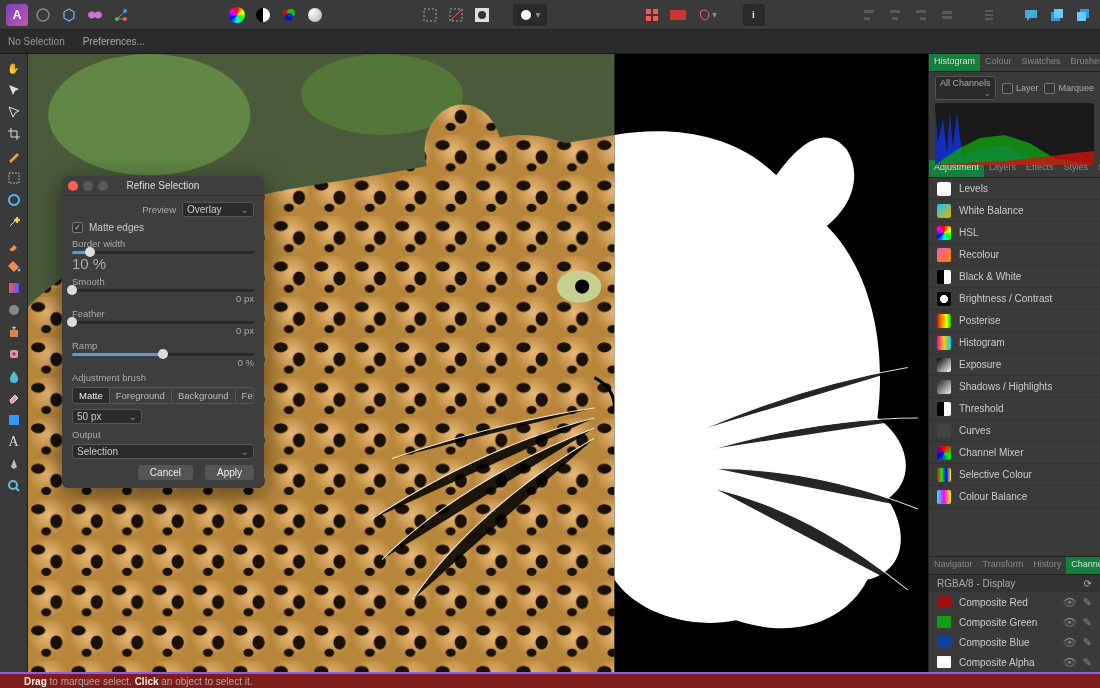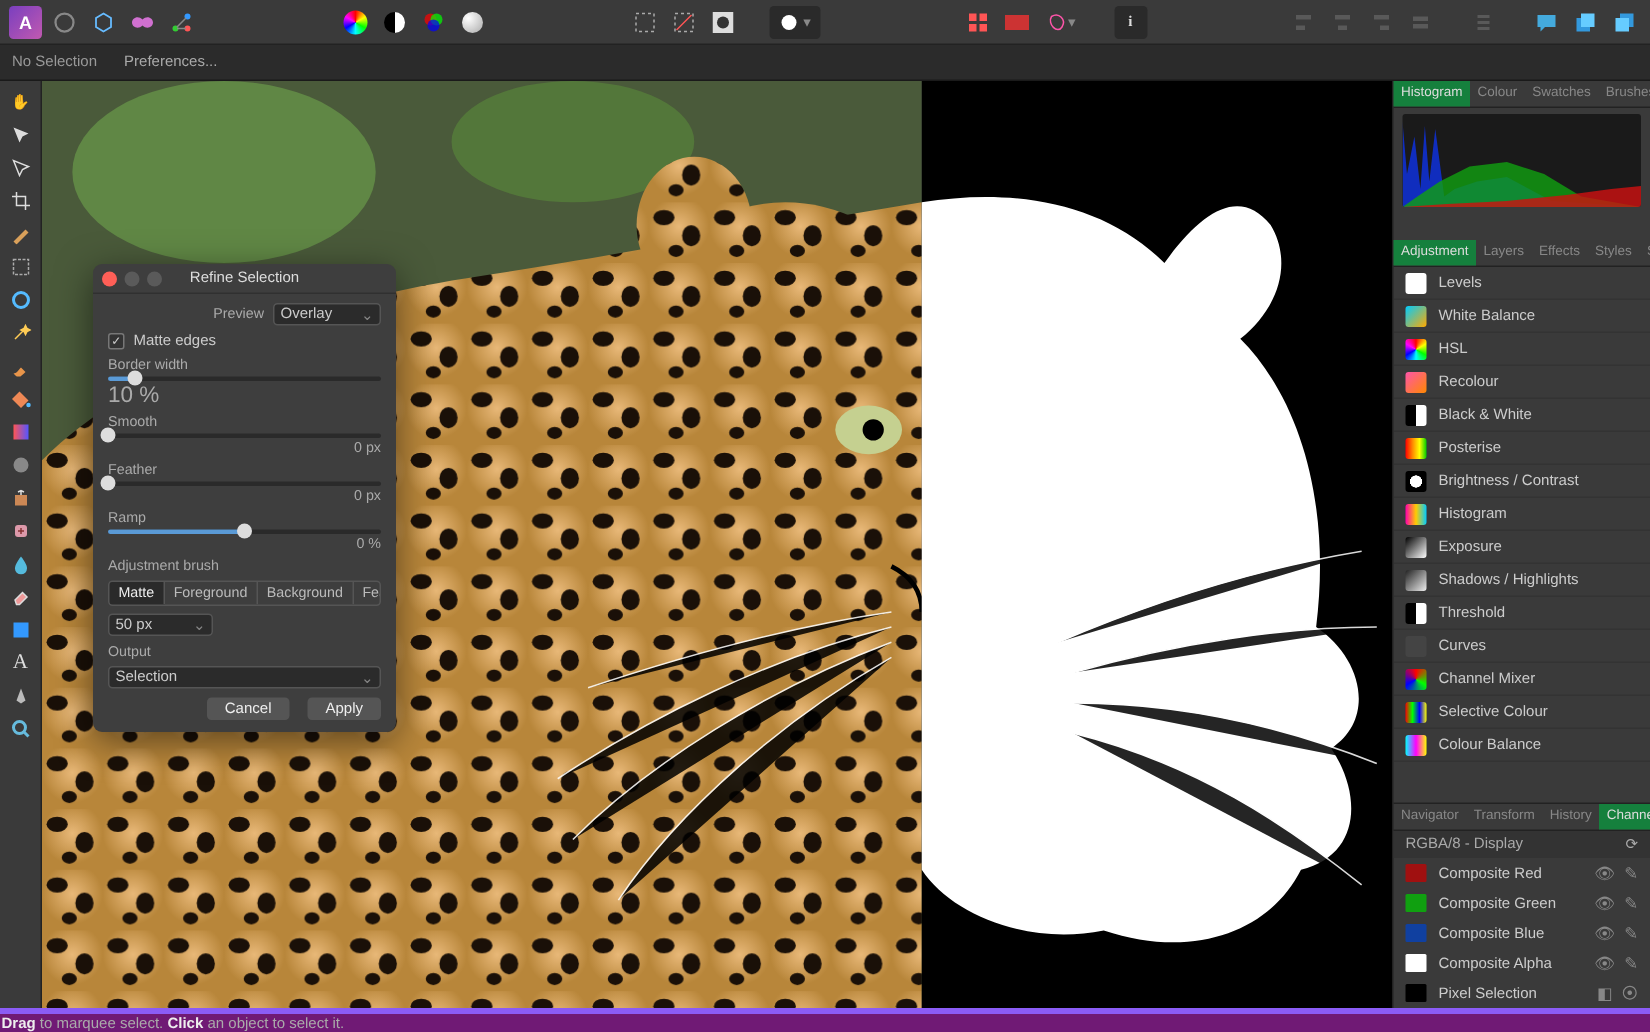--- a/index.html
+++ b/index.html
@@ -25,21 +25,21 @@
 .hist-sel::after { content:"⌄"; float:right; color:#888; }
 .hist-graph { height: 62px; background: #1a1a1a; border-radius: 2px; position: relative; overflow: hidden; }
 .adj-list { flex: 1; overflow: hidden; }
 .adj-item { display: flex; align-items: center; gap: 8px; padding: 4px 8px; height: 22px; font-size: 10px; color: #ccc; border-bottom: 1px solid #333; }
 .adj-icon { width: 14px; height: 14px; border-radius: 2px; flex-shrink:0; }
 .channels { border-top: 1px solid #222; }
 .ch-head { padding: 3px 8px; font-size: 10px; color: #aaa; background: #333; display:flex; justify-content:space-between;}
 .ch-item { display: flex; align-items: center; gap: 8px; padding: 3px 8px; height: 20px; font-size: 10px; }
 .ch-sw { width: 14px; height: 12px; border-radius: 1px; }
 .ch-ctrls { margin-left: auto; display: flex; gap: 6px; color: #888; font-size:11px;}
-.statusbar { height: 16px; background: #701a75; border-top: 4px solid #8b5cf6; padding: 1px 1px; font-size: 10px; color: #aaa; display:flex;align-items:center;}
+.statusbar { height: 16px; background: #7f1d1d; border-top: 2px solid #8b5cf6; padding: 1px 24px; font-size: 10px; color: #aaa; display:flex;align-items:center;}
 .statusbar b { color: #eee; font-weight: 600; }
 
 .dialog { position: absolute; left: 62px; top: 176px; width: 202px; background: #3e3e3e; border-radius: 6px; box-shadow: 0 6px 24px rgba(0,0,0,.5); font-size: 10px; color: #ccc; }
 .dlg-title { height: 20px; display: flex; align-items: center; justify-content: center; position: relative; border-bottom: 1px solid #303030; font-size: 10px; color:#ddd;}
 .traffic { position: absolute; left: 6px; display: flex; gap: 5px; }
 .tl { width: 10px; height: 10px; border-radius: 50%; }
 .dlg-body { padding: 6px 10px 8px; }
 .dlg-row { display: flex; align-items: center; gap: 6px; margin-bottom: 5px; }
 .dlg-label { color: #aaa; font-size: 9.5px; }
 .dlg-select { background: #2b2b2b; border: 1px solid #555; border-radius: 3px; padding: 1px 4px; font-size: 10px; color:#ccc; min-width:70px; position:relative;}
@@ -366,20 +366,31 @@
   </div>
 
   <div class="rightpanel">
     <div class="tabs">
       <div class="tab active">Histogram</div>
       <div class="tab">Colour</div>
       <div class="tab">Swatches</div>
       <div class="tab">Brushes</div>
     </div>
     <div class="histogram">
+      <div class="hist-row">
+        <div class="hist-sel">All Channels</div>
+        <label style="display:flex;gap:3px;align-items:center">
+            <span class="chk"></span>
+            <span>Layer</span>
+          </label>
+        <label style="display:flex;gap:3px;align-items:center">
+            <span class="chk"></span>
+            <span>Marquee</span>
+          </label>
+      </div>
       <div class="hist-graph">
         <svg width="100%" height="100%" viewBox="0 0 160 62" preserveAspectRatio="none">
           <path d="M0 62 L0 5 L3 40 L8 15 L12 50 L15 8 L18 45 L22 10 L28 55 L35 50 L50 45 L70 42 L100 58 L160 62 Z" fill="#1030d0" opacity=".9"></path>
           <path d="M0 62 L10 55 L25 45 L45 35 L70 32 L95 40 L120 55 L160 62 Z" fill="#10a010" opacity=".8"></path>
           <path d="M0 62 L30 60 L70 58 L110 54 L140 50 L160 48 L160 62 Z" fill="#d01010" opacity=".8"></path>
         </svg>
       </div>
     </div>
     <div class="tabs">
       <div class="tab active">Adjustment</div>
@@ -403,26 +414,26 @@
         </div>
         <div class="adj-item">
           <div class="adj-icon" style="background:linear-gradient(135deg,#f5a,#f80)"></div>
           <span>Recolour</span>
         </div>
         <div class="adj-item">
           <div class="adj-icon" style="background:linear-gradient(90deg,#000 50%,#fff 50%)"></div>
           <span>Black &amp; White</span>
         </div>
         <div class="adj-item">
+          <div class="adj-icon" style="background:radial-gradient(circle,#fff 40%,#000 42%)"></div>
+          <span>Brightness / Contrast</span>
+        </div>
+        <div class="adj-item">
           <div class="adj-icon" style="background:linear-gradient(90deg,#f00,#f80,#ff0,#0c0)"></div>
           <span>Posterise</span>
-        </div>
-        <div class="adj-item">
-          <div class="adj-icon" style="background:radial-gradient(circle,#fff 40%,#000 42%)"></div>
-          <span>Brightness / Contrast</span>
         </div>
         <div class="adj-item">
           <div class="adj-icon" style="background:linear-gradient(90deg,#f0a,#fc0,#0cf)"></div>
           <span>Histogram</span>
         </div>
         <div class="adj-item">
           <div class="adj-icon" style="background:linear-gradient(135deg,#000,#fff)"></div>
           <span>Exposure</span>
         </div>
         <div class="adj-item">
@@ -488,28 +499,20 @@
             </div>
           </div>
           <div class="ch-item">
             <div class="ch-sw" style="background:#ffffff"></div>
             <span>Composite Alpha</span>
             <div class="ch-ctrls">
               <span>👁</span>
               <span>✎</span>
             </div>
           </div>
-          <div class="ch-item">
-            <div class="ch-sw" style="background:#000000"></div>
-            <span>Pixel Selection</span>
-            <div class="ch-ctrls">
-              <span>◧</span>
-              <span>⦿</span>
-            </div>
-          </div>
         </div>
     </div>
   </div>
 </div>
 
 <div class="statusbar">
   <span><b>Drag</b><span> to marquee select. </span><b>Click</b><span> an object to select it.</span></span>
 </div>
 
 <div class="dialog">

